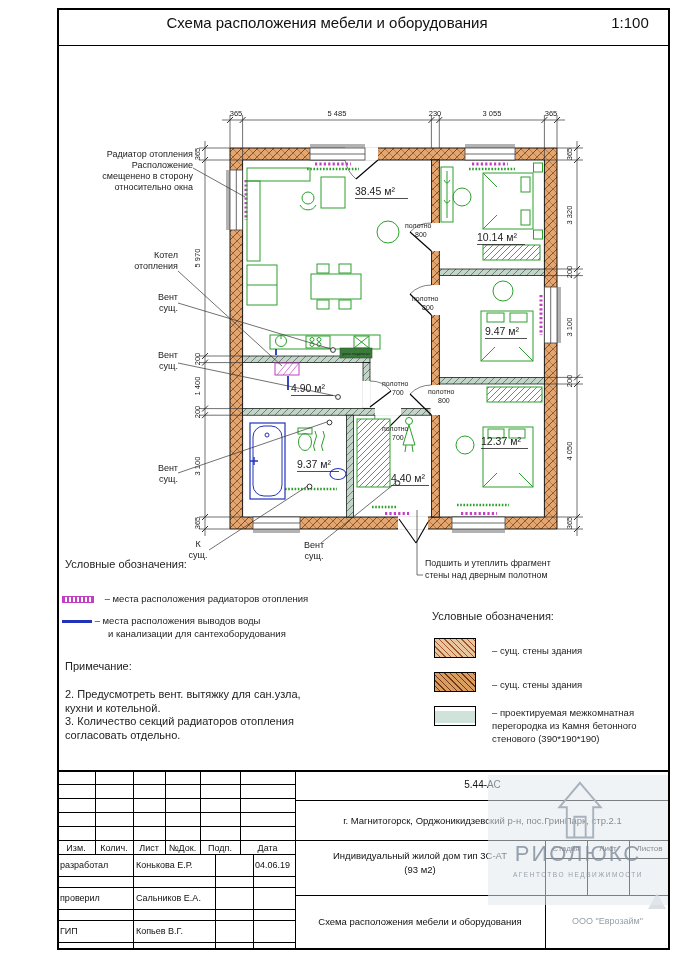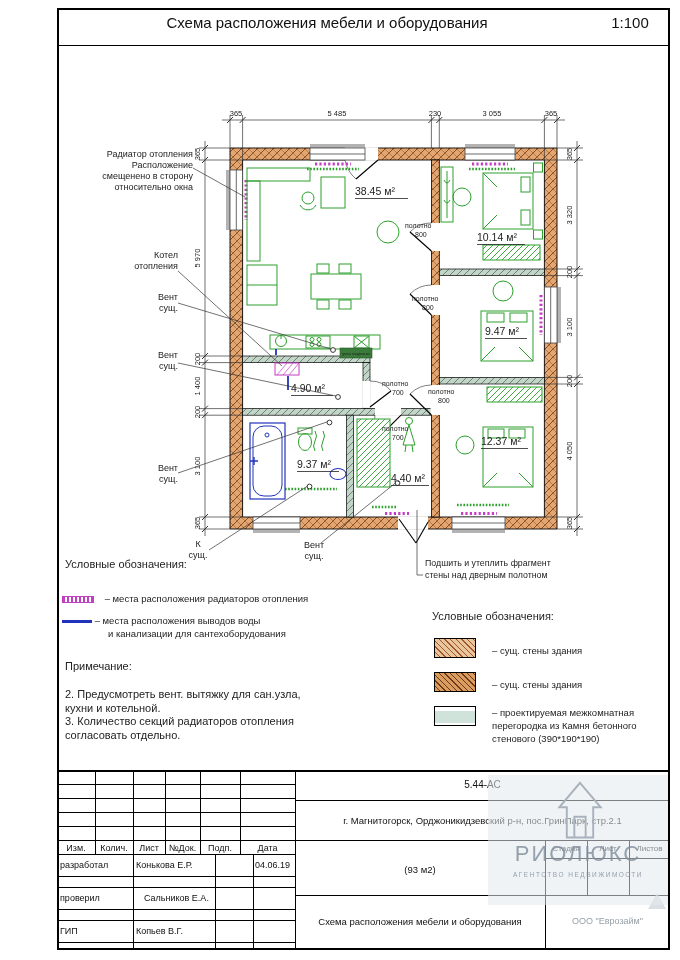--- a/index.html
+++ b/index.html
@@ -454,26 +454,27 @@
   <div class="tb-text tb-center" style="left:38px;top:73px;width:38px;">Колич.</div>
   <div class="tb-text tb-center" style="left:76px;top:73px;width:32px;">Лист</div>
   <div class="tb-text tb-center" style="left:108px;top:73px;width:35px;">№Док.</div>
   <div class="tb-text tb-center" style="left:143px;top:73px;width:40px;">Подп.</div>
   <div class="tb-text tb-center" style="left:183px;top:73px;width:55px;">Дата</div>
 
   <div class="tb-text" style="left:3px;top:90px;">разработал</div>
   <div class="tb-text" style="left:79px;top:90px;">Конькова Е.Р.</div>
   <div class="tb-text" style="left:198px;top:90px;">04.06.19</div>
   <div class="tb-text" style="left:3px;top:123px;">проверил</div>
-  <div class="tb-text" style="left:79px;top:123px;margin-left:8px;">Сальников Е.А.</div>
+  <div class="tb-text" style="left:79px;top:123px;">Сальников Е.А.</div>
   <div class="tb-text" style="left:3px;top:156px;">ГИП</div>
   <div class="tb-text" style="left:79px;top:156px;">Копьев В.Г.</div>
 
   <div class="tb-text tb-center" style="left:238px;top:9px;width:375px;font-size:10px;">5.44-АС</div>
   <div class="tb-text tb-center" style="left:238px;top:45px;width:375px;font-size:9.5px;">г. Магнитогорск, Орджоникидзевский р-н, пос.ГринПарк, стр.2.1</div>
+  <div class="tb-text tb-center" style="left:238px;top:80px;width:250px;font-size:9.5px;">Индивидуальный жилой дом тип 3С-АТ</div>
   <div class="tb-text tb-center" style="left:238px;top:94px;width:250px;font-size:9.5px;">(93 м2)</div>
   <div class="tb-text tb-center" style="left:488px;top:74px;width:42px;font-size:8px;">Стадия</div>
   <div class="tb-text tb-center" style="left:530px;top:74px;width:42px;font-size:8px;">Лист</div>
   <div class="tb-text tb-center" style="left:572px;top:74px;width:41px;font-size:8px;">Листов</div>
   <div class="tb-text tb-center" style="left:238px;top:146px;width:250px;font-size:9.5px;">Схема расположения мебели и оборудования</div>
   <div class="tb-text tb-center" style="left:488px;top:146px;width:125px;color:#97a0a8;">ООО "Еврозайм"</div>
 </div>
 
 <div class="wm">
   <svg viewBox="0 0 60 70" style="position:absolute;left:62px;top:4px;width:60px;height:66px;">

